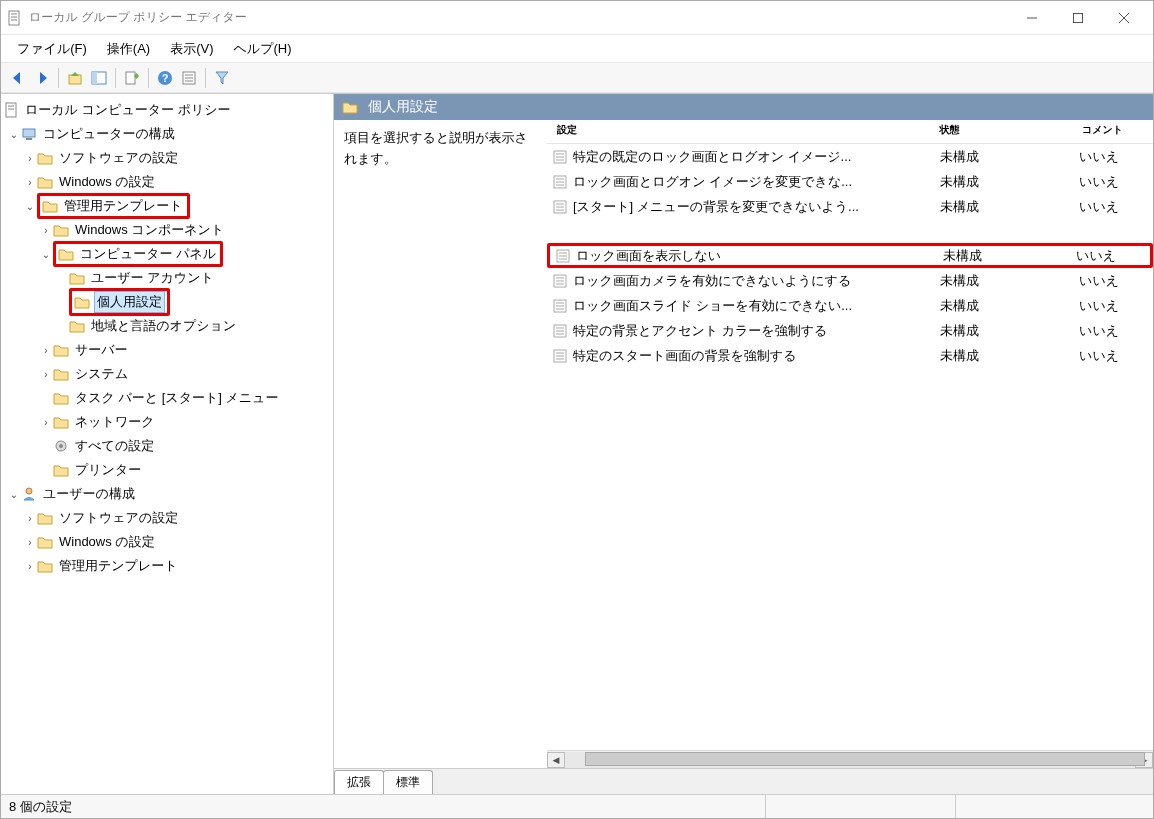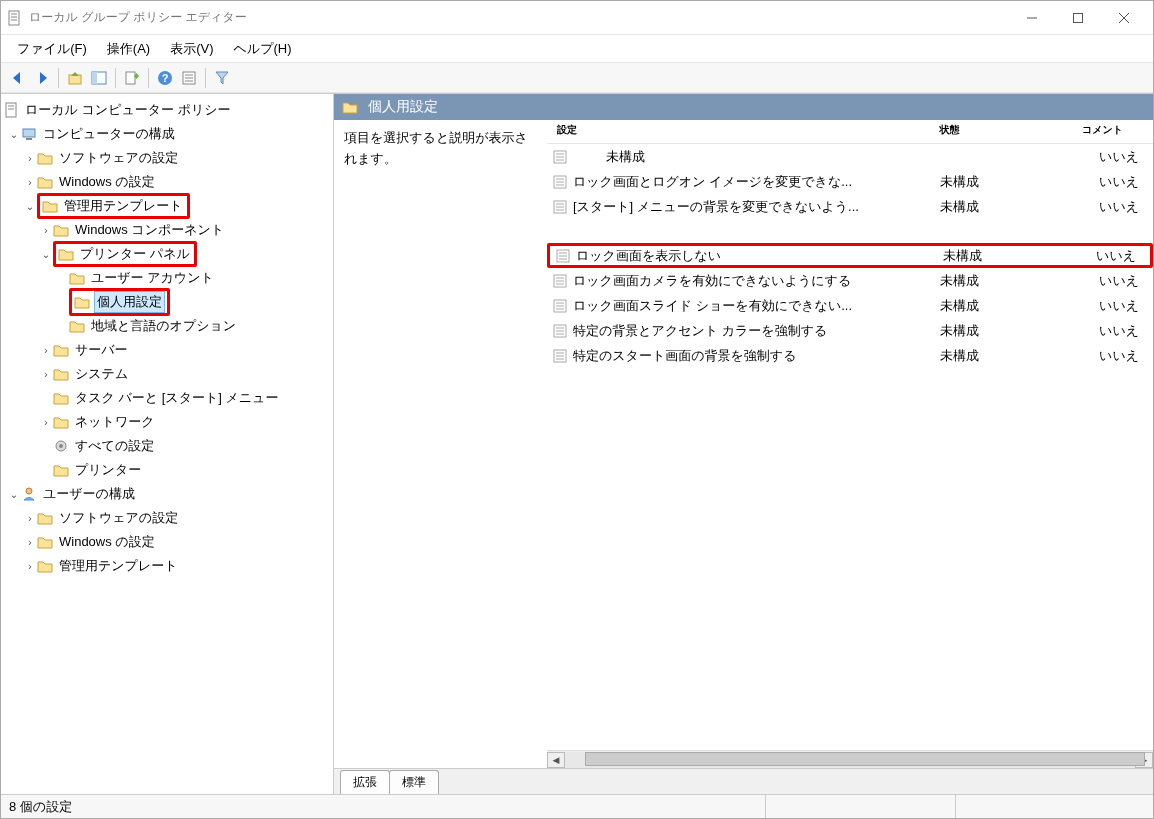--- a/index.html
+++ b/index.html
@@ -36,24 +36,24 @@
 .detail-list { flex: 1; overflow: auto; position: relative; }
 .list-header { display: flex; height: 24px; border-bottom: 1px solid #e5e5e5; position: sticky; top: 0; background: #fff; }
 .list-header .col { padding: 3px 10px; font-size: 10px; font-weight: bold; }
 .col-setting-h { width: 350px; text-align:left;}
 .col-state-h { width: 105px; text-align:center;}
 .col-comment-h { flex: 1; text-align:right; padding-right: 30px !important;}
 .list-row { display: flex; height: 25px; align-items: center; cursor: pointer; }
 .list-row .item-icon { margin-left: 6px; margin-right: 6px; }
 .list-row .col-setting { width: 334px; white-space: nowrap; overflow: hidden; text-overflow: ellipsis; }
 .list-row .col-state { width: 105px; text-align:center;}
-.list-row .col-comment { flex: 1; text-align:right; padding-right: 14px;}
+.list-row .col-comment { flex: 1; text-align:right; padding-right: 34px;}
 .hl-red-row { border: 3px solid #e80000; border-radius: 2px; margin-top: 24px; }
 
-.detail-tabs { height: 26px; display: flex; align-items: flex-end; padding-left: 6px; background: #f0f0f0; border-top: 1px solid #ccc;}
+.detail-tabs { height: 26px; display: flex; align-items: flex-end; background: #f0f0f0; border-top: 1px solid #ccc;}
 .detail-tab { padding: 3px 12px; border: 1px solid #aaa; border-bottom: none; background: #fdfdfd; font-size: 12px; margin-right: -1px; border-radius: 3px 3px 0 0; cursor: pointer;}
 .detail-tab.active { background: #fff; }
 
 .detail-hscroll { height: 18px; display:flex; align-items:center; background:#f0f0f0; border-top:1px solid #ddd;}
 .hscroll-left, .hscroll-right { width:18px; height:16px; display:flex; align-items:center; justify-content:center; border:1px solid #bbb; background:#efefef; font-size:9px; color:#555;}
 .hscroll-track { flex:1; height:16px; background:#e8e8e8; position:relative;}
 .hscroll-thumb { position:absolute; left:20px; top:0; height:14px; width:560px; background:#ccc; border:1px solid #aaa;}
 
 .statusbar { height: 24px; border-top: 1px solid #ccc; display: flex; align-items: center; padding: 0 8px; font-size: 13px; background: #f7f7f7;}
 .statusbar .sb-text { flex: 1; }
@@ -225,21 +225,21 @@
       </div>
       <div class="tree-row">
         <span class="tree-indent" style="width:38px"></span>
         <span class="tree-toggle">⌄</span>
         <span class="hl-red" style="display:flex;align-items:center;padding:0 2px;">
           <span class="tree-icon folder-icon">
               <svg width="16" height="16">
                 <path d="M1 4 L6 4 L8 6 L15 6 L15 14 L1 14 Z" fill="#fce29a" stroke="#c9a43a"></path>
               </svg>
             </span>
-          <span class="tree-label">プリンター パネル</span>
+          <span class="tree-label">コンピューター パネル</span>
         </span>
       </div>
       <div class="tree-row">
         <span class="tree-indent" style="width:68px"></span>
         <span class="tree-icon folder-icon">
             <svg width="16" height="16">
               <path d="M1 4 L6 4 L8 6 L15 6 L15 14 L1 14 Z" fill="#fce29a" stroke="#c9a43a"></path>
             </svg>
           </span>
         <span class="tree-label">ユーザー アカウント</span>
@@ -385,20 +385,21 @@
           <div id="list-rows">
               <div class="list-row">
                 <span class="item-icon">
                   <svg width="14" height="14">
                     <rect x="1" y="1" width="12" height="12" fill="#fff" stroke="#aaa"></rect>
                     <line x1="3" y1="4" x2="11" y2="4" stroke="#aaa"></line>
                     <line x1="3" y1="7" x2="11" y2="7" stroke="#aaa"></line>
                     <line x1="3" y1="10" x2="11" y2="10" stroke="#aaa"></line>
                   </svg>
                 </span>
+                <span class="col-setting">特定の既定のロック画面とログオン イメージ...</span>
                 <span class="col-state">未構成</span>
                 <span class="col-comment">いいえ</span>
               </div>
               <div class="list-row">
                 <span class="item-icon">
                   <svg width="14" height="14">
                     <rect x="1" y="1" width="12" height="12" fill="#fff" stroke="#aaa"></rect>
                     <line x1="3" y1="4" x2="11" y2="4" stroke="#aaa"></line>
                     <line x1="3" y1="7" x2="11" y2="7" stroke="#aaa"></line>
                     <line x1="3" y1="10" x2="11" y2="10" stroke="#aaa"></line>

